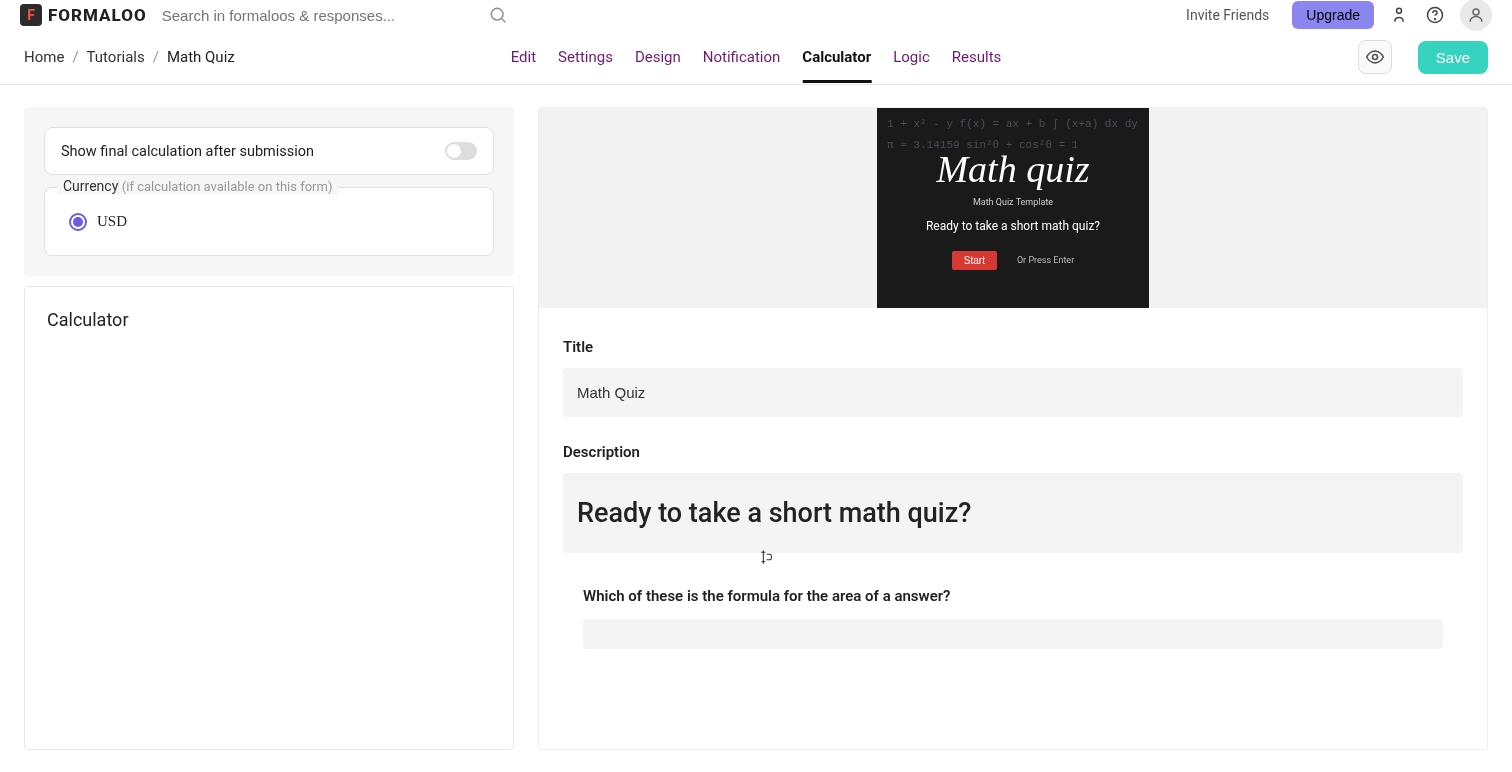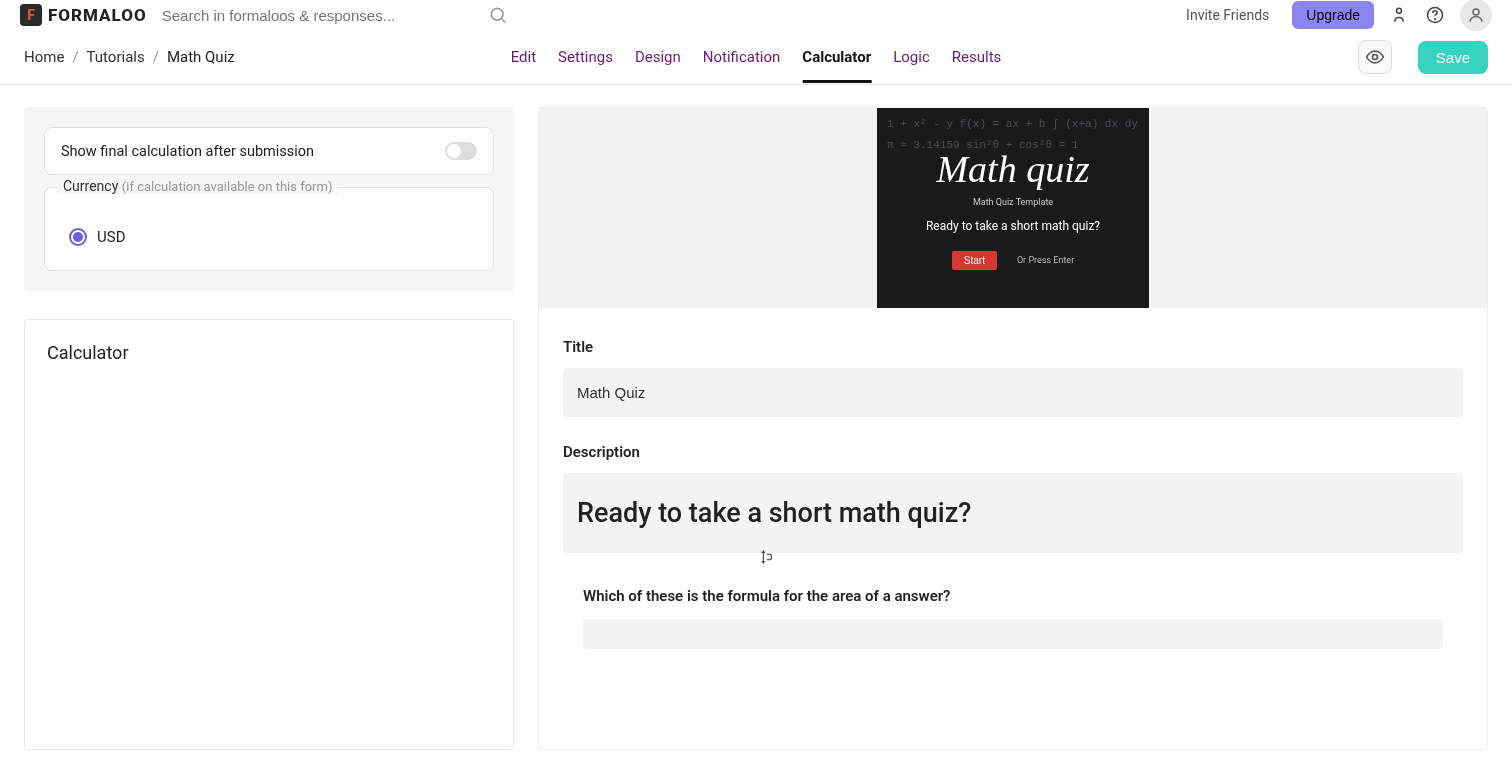--- a/index.html
+++ b/index.html
@@ -33,32 +33,32 @@
 .tab.active::after { content:''; position:absolute; bottom:-1px; left:0; right:0; height:3px; background:#111; }
 
 .sub-right { margin-left:auto; display:flex; gap:26px; align-items:flex-end; }
 .preview-btn { width:34px; height:34px; border:1px solid #ddd; border-radius:8px; display:flex; align-items:center; justify-content:center; color:#555; cursor:pointer; background:#fafafa; }
 .save-btn { background:#35d3c0; color:#fff; border:none; padding:8px 18px; border-radius:8px; font-size:15px; font-weight:500; cursor:pointer; }
 
 
 .main { display:flex; padding: 22px 24px; gap: 24px; height: calc(772px - 85px); }
 
 
-.sidebar { width: 490px; display:flex; flex-direction:column; gap:28px; }
+.sidebar { width: 490px; display:flex; flex-direction:column; gap:10px; }
 .panel { background:#f6f6f6; border-radius:4px; padding:20px; }
 .setting-row { background:#fff; border:1px solid #e0e0e0; border-radius:8px; padding:14px 16px; display:flex; align-items:center; justify-content:space-between; margin-bottom:12px; }
 .setting-row:last-child { margin-bottom:0; }
 .setting-label { font-size:14.5px; color:#222; }
 .toggle { width:32px; height:18px; background:#ddd; border-radius:10px; position:relative; cursor:pointer; }
 .toggle::after { content:''; position:absolute; width:14px; height:14px; background:#fff; border-radius:50%; top:2px; left:2px; }
 
 .currency-box { background:#fff; border:1px solid #e0e0e0; border-radius:8px; padding:18px 24px 24px; position:relative; margin-top:4px; }
 .currency-legend { position:absolute; top:-10px; left:12px; background:#f6f6f6; padding:0 6px; font-size:14px; color:#333; }
 .currency-legend .hint { color:#999; font-size:13px; }
-.radio-row { display:flex; align-items:flex-end; gap:10px; margin-top:22px; }
+.radio-row { display:flex; align-items:flex-start; gap:10px; margin-top:7px;font-family:Liberation Serif, serif; }
 .radio-outer { width:18px; height:18px; border:2px solid #6b5ce7; border-radius:50%; display:flex; align-items:center; justify-content:center; cursor:pointer; }
 .radio-inner { width:10px; height:10px; background:#6b5ce7; border-radius:50%; }
 .radio-label { font-size:15px; color:#222; }
 
 .calc-panel { background:#fff; border:1px solid #e6e6e6; border-radius:4px; padding:22px; flex:1; }
 .calc-title { font-size:18px; color:#222; margin-bottom:14px; }
 .calc-desc { font-size:14.5px; color:#888; line-height:1.55; }
 
 
 .content { flex:1; background:#fff; border:1px solid #eee; border-radius:4px; padding:0; overflow-y:auto; }

